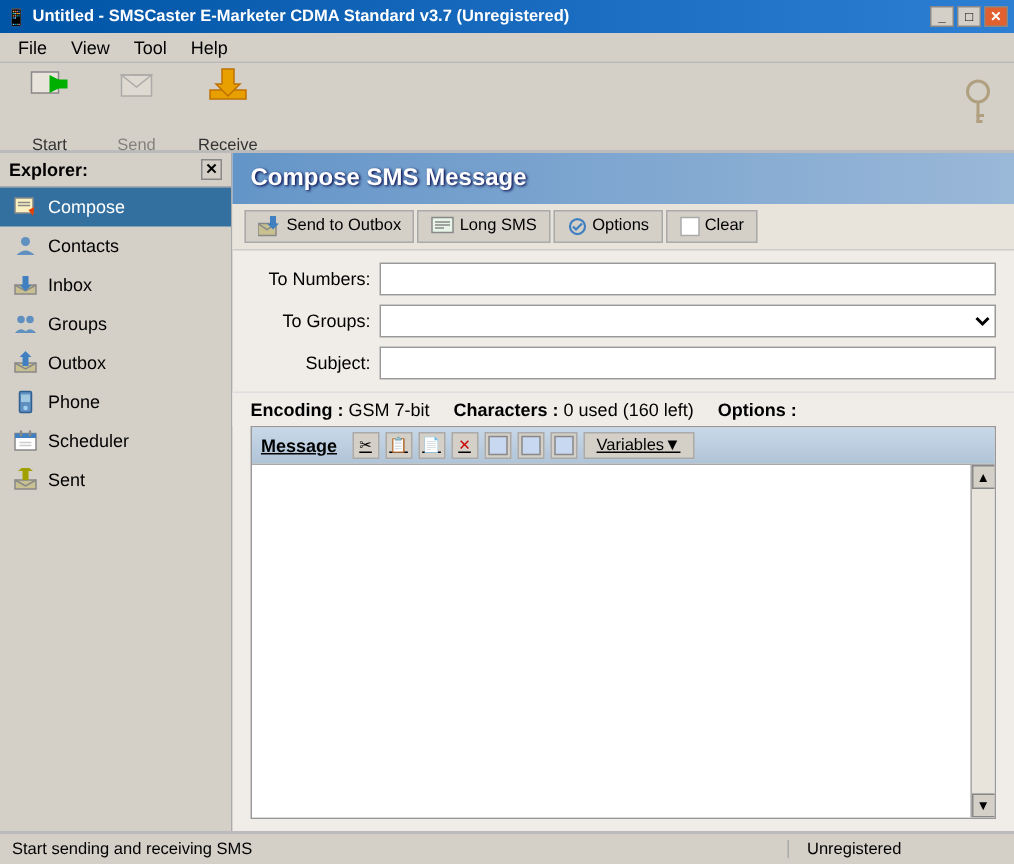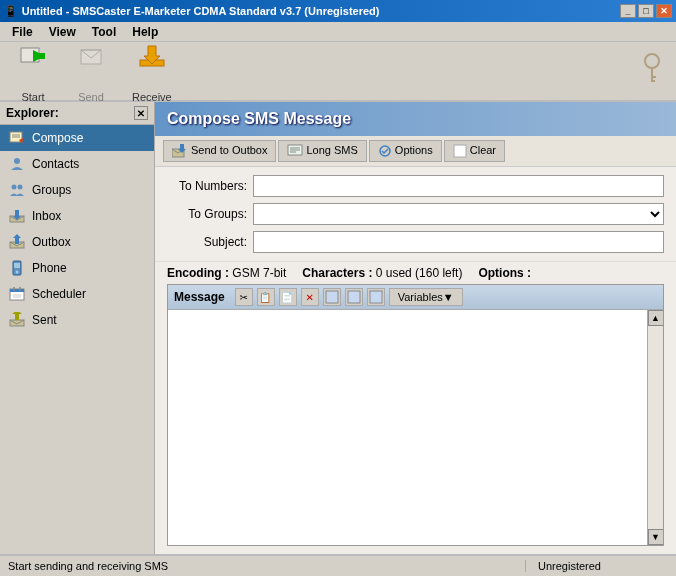--- a/index.html
+++ b/index.html
@@ -33,21 +33,20 @@
     }
 
     
     .menu-bar {
       background: #d4d0c8;
       height: 20px;
       display: flex;
       align-items: center;
       padding: 0 4px;
       border-bottom: 1px solid #bbb;
-      font-weight: bold;
     }
     .menu-item {
       padding: 2px 8px;
       font-size: 12px;
       cursor: pointer;
     }
 
     
     .toolbar {
       background: #d4d0c8;
@@ -208,20 +207,21 @@
     .encoding-bar strong { font-weight: bold; }
 
     
     .message-section {
       flex: 1;
       margin: 0 12px 8px 12px;
       border: 1px solid #999;
       background: white;
       display: flex;
       flex-direction: column;
+      text-decoration: underline;
     }
     .message-toolbar {
       background: linear-gradient(to bottom, #c8d8e8, #b0c4d8);
       border-bottom: 1px solid #aaa;
       padding: 3px 6px;
       display: flex;
       align-items: center;
       gap: 4px;
     }
     .msg-label { font-weight: bold; font-size: 12px; margin-right: 6px; }
@@ -395,38 +395,38 @@
           <circle cx="8" cy="5" r="3" fill="#6090c0"></circle>
           <path d="M2,14 Q8,8 14,14" fill="#6090c0"></path>
         </svg>
       </div>
       <span>Contacts</span>
     </div>
 
     <div class="sidebar-item">
       <div class="sidebar-icon">
         <svg width="16" height="16" viewBox="0 0 16 16">
+          <rect x="1" y="8" width="14" height="6" fill="#c8c090" stroke="#888" stroke-width="1"></rect>
+          <path d="M1,8 L8,12 L15,8" fill="none" stroke="#888" stroke-width="1"></path>
+          <polygon points="6,2 10,2 10,8 12,8 8,12 4,8 6,8" fill="#4080c0"></polygon>
+        </svg>
+      </div>
+      <span>Inbox</span>
+    </div>
+
+    <div class="sidebar-item">
+      <div class="sidebar-icon">
+        <svg width="16" height="16" viewBox="0 0 16 16">
           <circle cx="5" cy="5" r="2.5" fill="#6090c0"></circle>
           <circle cx="11" cy="5" r="2.5" fill="#6090c0"></circle>
           <path d="M1,14 Q5,9 9,14" fill="#6090c0"></path>
           <path d="M7,14 Q11,9 15,14" fill="#6090c0"></path>
         </svg>
       </div>
       <span>Groups</span>
-    </div>
-
-    <div class="sidebar-item">
-      <div class="sidebar-icon">
-        <svg width="16" height="16" viewBox="0 0 16 16">
-          <rect x="1" y="8" width="14" height="6" fill="#c8c090" stroke="#888" stroke-width="1"></rect>
-          <path d="M1,8 L8,12 L15,8" fill="none" stroke="#888" stroke-width="1"></path>
-          <polygon points="6,2 10,2 10,8 12,8 8,12 4,8 6,8" fill="#4080c0"></polygon>
-        </svg>
-      </div>
-      <span>Inbox</span>
     </div>
 
     <div class="sidebar-item">
       <div class="sidebar-icon">
         <svg width="16" height="16" viewBox="0 0 16 16">
           <rect x="1" y="8" width="14" height="6" fill="#c8c090" stroke="#888" stroke-width="1"></rect>
           <path d="M1,8 L8,12 L15,8" fill="none" stroke="#888" stroke-width="1"></path>
           <polygon points="6,10 10,10 10,4 12,4 8,0 4,4 6,4" fill="#4080c0"></polygon>
         </svg>
       </div>

